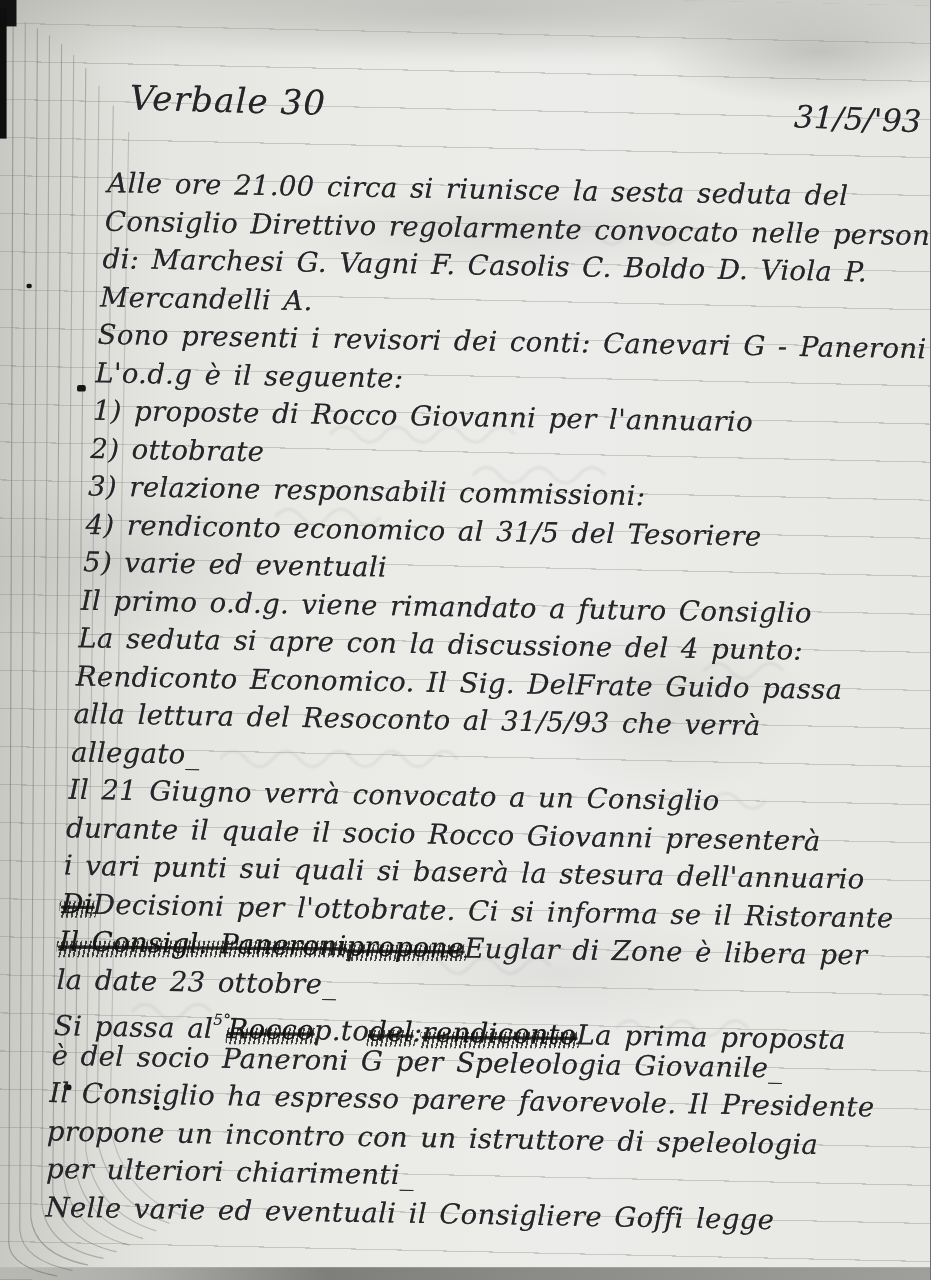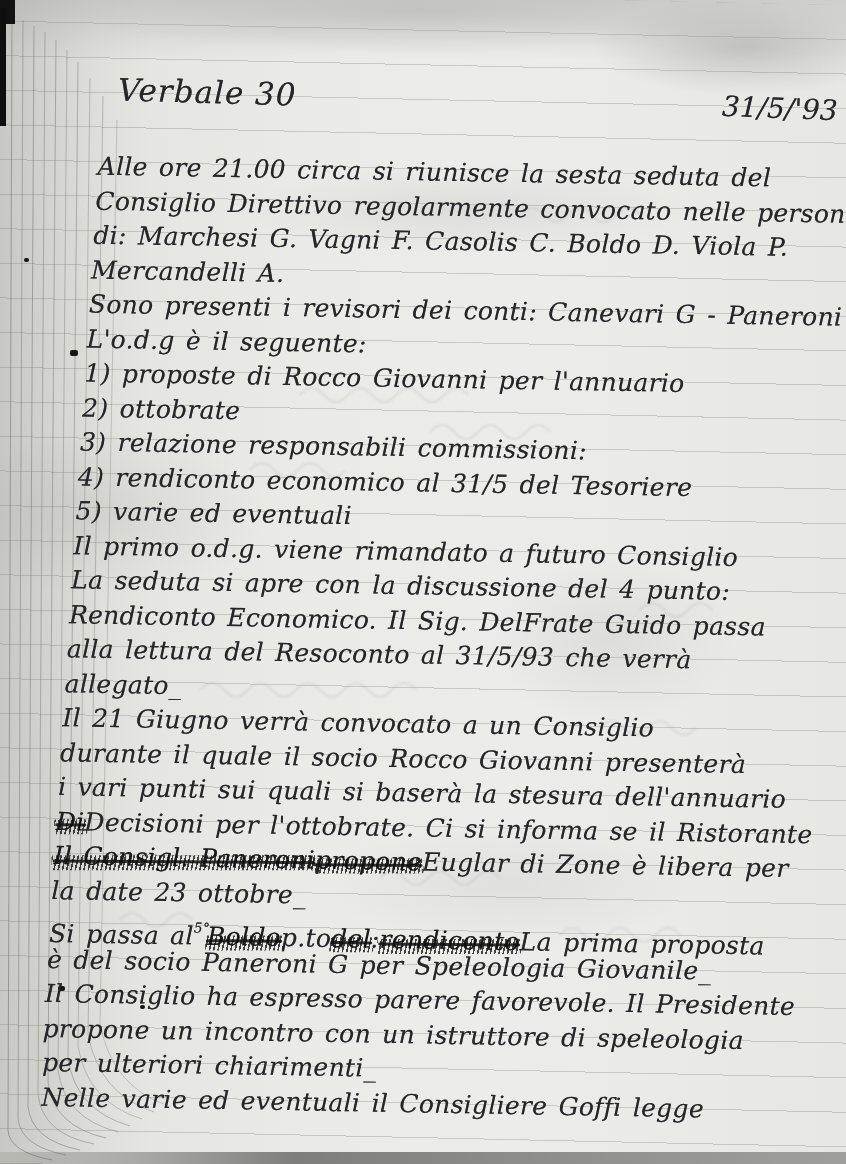--- a/index.html
+++ b/index.html
@@ -117,21 +117,21 @@
       <div class="hand-line" style="margin-left: 20.8px;"><span class="seg plain">La seduta si apre con la discussione del 4 punto:</span></div>
       <div class="hand-line" style="margin-left: 19.2px;"><span class="seg plain">Rendiconto Economico. Il Sig. DelFrate Guido passa</span></div>
       <div class="hand-line" style="margin-left: 17.6px;"><span class="seg plain">alla lettura del Resoconto al 31/5/93 che verrà</span></div>
       <div class="hand-line" style="margin-left: 16px;"><span class="seg plain">allegato_</span></div>
       <div class="hand-line" style="margin-left: 14.4px;"><span class="seg plain">Il 21 Giugno verrà convocato a un Consiglio</span></div>
       <div class="hand-line" style="margin-left: 12.8px;"><span class="seg plain">durante il quale il socio Rocco Giovanni presenterà</span></div>
       <div class="hand-line" style="margin-left: 11.2px;"><span class="seg plain">i vari punti sui quali si baserà la stesura dell'annuario</span></div>
       <div class="hand-line" style="margin-left: 9.6px;"><span class="seg scribble">Di</span><span class="seg plain"> Decisioni per l'ottobrate. Ci si informa se il Ristorante</span></div>
       <div class="hand-line" style="margin-left: 8px;"><span class="seg scribble">Il Consigl. Paneroni</span><span class="seg plain"> </span><span class="seg scribble">propone</span><span class="seg plain"> Euglar di Zone è libera per</span></div>
       <div class="hand-line" style="margin-left: 6.4px;"><span class="seg plain">la date 23 ottobre_</span></div>
-      <div class="hand-line" style="margin-left: 4.8px;"><span class="seg plain">Si passa al </span><span class="seg sup">5°</span><span class="seg scribble">Boldo</span><span class="seg plain"> p.to </span><span class="seg scribble">del</span><span class="seg plain"> : </span><span class="seg scribble">rendiconto</span><span class="seg plain"> La prima proposta</span></div>
+      <div class="hand-line" style="margin-left: 4.8px;"><span class="seg plain">Si passa al </span><span class="seg sup">5°</span><span class="seg scribble">Rocco</span><span class="seg plain"> p.to </span><span class="seg scribble">del</span><span class="seg plain"> : </span><span class="seg scribble">rendiconto</span><span class="seg plain"> La prima proposta</span></div>
       <div class="hand-line" style="margin-left: 3.2px;"><span class="seg plain">è del socio Paneroni G per Speleologia Giovanile_</span></div>
       <div class="hand-line" style="margin-left: 1.6px;"><span class="seg plain">Il Consiglio ha espresso parere favorevole. Il Presidente</span></div>
       <div class="hand-line" style="margin-left: 0px;"><span class="seg plain">propone un incontro con un istruttore di speleologia</span></div>
       <div class="hand-line" style="margin-left: 0px;"><span class="seg plain">per ulteriori chiarimenti_</span></div>
       <div class="hand-line" style="margin-left: 0px;"><span class="seg plain">Nelle varie ed eventuali il Consigliere Goffi legge</span></div>
     </div>
 
   <div class="bottom-band"></div>
 </div>
 

